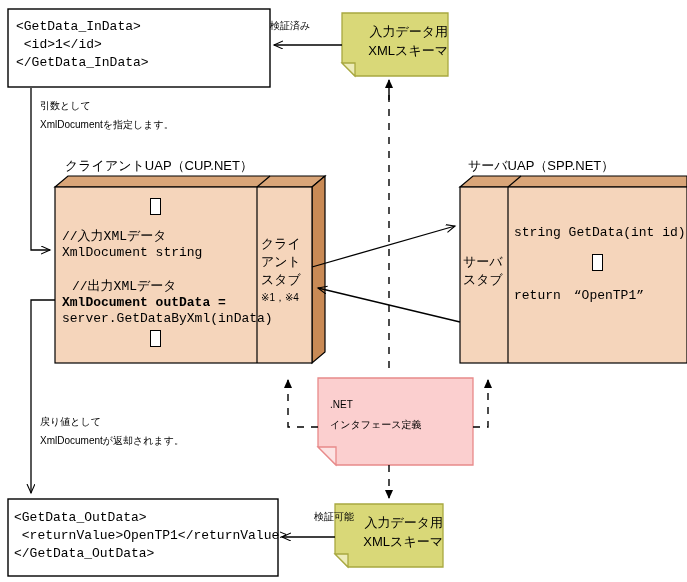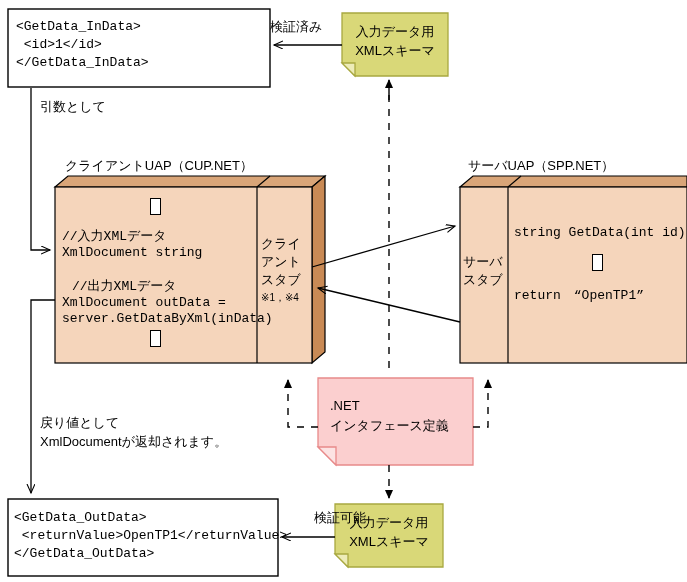--- a/index.html
+++ b/index.html
@@ -29,39 +29,39 @@
     line-height: 1.30;
   }
   .mono {
     font-family: "Liberation Mono", "DejaVu Sans Mono", monospace;
   }
   .xml-box-text {
     font-size: 13px;
     letter-spacing: 0px;
   }
   .label-note {
-    font-size: 13px;
+    font-size: 10px;
     text-align: right;
   }
   .box-caption {
     font-size: 13px;
   }
   .code-text {
     font-size: 13px;
   }
   .stub-text {
     font-size: 13px;
     line-height: 1.18;
   }
   .stub-small {
     font-size: 10px;
   }
   .note-text {
     font-size: 13px;
-    text-align: center;
+    text-align: right;
     line-height: 1.30;
   }
   .tofu {
     display: inline-block;
     width: 9px;
     height: 15px;
     border: 1.5px solid #000;
     background: #fff;
     vertical-align: -3px;
   }
@@ -136,30 +136,31 @@
   <div class="txt mono xml-box-text" style="left:16px; top:19px;">&lt;GetData_InData&gt;</div>
   <div class="txt mono xml-box-text" style="left:16px; top:37px;"> &lt;id&gt;1&lt;/id&gt;</div>
   <div class="txt mono xml-box-text" style="left:16px; top:55px;">&lt;/GetData_InData&gt;</div>
 
   <div class="txt label-note" style="left:270px; top:19px;">検証済み</div>
 
   <div class="txt note-text" style="left:342px; top:24px; width:106px;">入力データ用</div>
   <div class="txt note-text" style="left:342px; top:43px; width:106px;">XMLスキーマ</div>
 
   <div class="txt label-note" style="left:40px; top:99px;">引数として</div>
+  <div class="txt label-note" style="left:40px; top:118px;">XmlDocumentを指定します。</div>
 
   <div class="txt box-caption" style="left:65px; top:158px;">クライアントUAP（CUP.NET）</div>
 
   <div class="txt box-caption" style="left:468px; top:158px;">サーバUAP（SPP.NET）</div>
 
   <div class="centered-tofu" style="left:55px; top:198px; width:200px;"><span class="tofu"></span></div>
   <div class="txt mono code-text" style="left:62px; top:229px;">//入力XMLデータ</div>
   <div class="txt mono code-text" style="left:62px; top:245px;">XmlDocument string</div>
   <div class="txt mono code-text" style="left:62px; top:279px;margin-left:10px;">//出力XMLデータ</div>
-  <div class="txt mono code-text" style="left:62px; top:295px;">XmlDocument outData =</div>
+  <div class="txt mono code-text" style="left:62px; top:295px;font-weight:bold;">XmlDocument outData =</div>
   <div class="txt mono code-text" style="left:62px; top:311px;">server.GetDataByXml(inData)</div>
   <div class="centered-tofu" style="left:55px; top:330px; width:200px;"><span class="tofu"></span></div>
 
   <div class="txt stub-text" style="left:261px; top:236px;">クライ</div>
   <div class="txt stub-text" style="left:261px; top:254px;">アント</div>
   <div class="txt stub-text" style="left:261px; top:272px;">スタブ</div>
   <div class="txt stub-small" style="left:261px; top:291px;">※1，※4</div>
 
   <div class="txt stub-text" style="left:463px; top:254px;">サーバ</div>
   <div class="txt stub-text" style="left:463px; top:272px;">スタブ</div>

